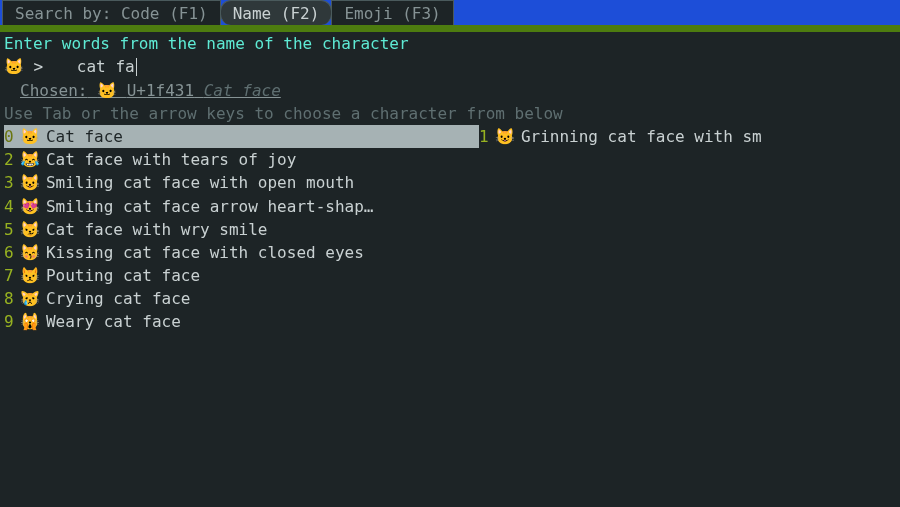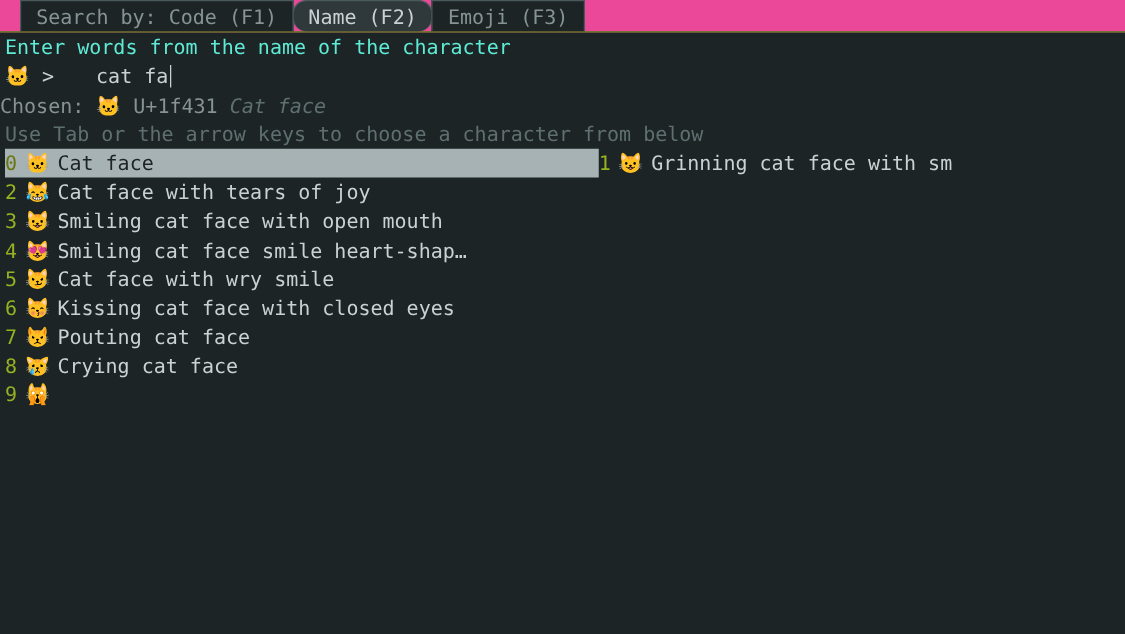--- a/index.html
+++ b/index.html
@@ -8,23 +8,23 @@
       color: #869395;
       font-family: "DejaVu Sans Mono", "Menlo", "Consolas", monospace;
       font-size: 16px;
       width: 900px;
       height: 507px;
       overflow: hidden;
       line-height: 1.45;
     }
     .tabbar {
       display: flex;
-      background: #ec4899;
-      border-bottom: 1px solid #4d7c0f;
-      padding-left: 16px;
+      background: #1d4ed8;
+      border-bottom: 7px solid #4d7c0f;
+      padding-left: 2px;
     }
     .tab {
       padding: 1px 12px 0 12px;
       cursor: pointer;
       border: 1px solid #4a5a5c;
       border-bottom: none;
       margin-right: -1px;
       background: #1d2426;
     }
     .tab.active {
@@ -46,21 +46,22 @@
     .prompt-input { color: #c9d1d2; margin-left: 24px; }
     .cursor {
       display: inline-block;
       width: 1px;
       height: 18px;
       background: #c9d1d2;
       vertical-align: text-bottom;
       margin-left: 1px;
     }
     .chosen-line {
-      padding: 0 0;
+      padding: 0 20px;
+      text-decoration: underline;
     }
     .chosen-label { color: #869395; }
     .chosen-code { color: #869395; }
     .chosen-name { color: #5f6f71; font-style: italic; }
     .hint {
       color: #5f6f71;
       padding: 0 4px;
     }
     .results {
       padding: 0 4px;
@@ -146,21 +147,21 @@
     <div class="result-cell col0">
       <span class="idx">3</span>
       <span class="result-emoji">😺</span>
       <span class="result-name">Smiling cat face with open mouth</span>
     </div>
   </div>
   <div class="result-row-wrap">
     <div class="result-cell col0">
       <span class="idx">4</span>
       <span class="result-emoji">😻</span>
-      <span class="result-name">Smiling cat face smile heart-shap…</span>
+      <span class="result-name">Smiling cat face arrow heart-shap…</span>
     </div>
   </div>
   <div class="result-row-wrap">
     <div class="result-cell col0">
       <span class="idx">5</span>
       <span class="result-emoji">😼</span>
       <span class="result-name">Cat face with wry smile</span>
     </div>
   </div>
   <div class="result-row-wrap">
@@ -181,15 +182,16 @@
     <div class="result-cell col0">
       <span class="idx">8</span>
       <span class="result-emoji">😿</span>
       <span class="result-name">Crying cat face</span>
     </div>
   </div>
   <div class="result-row-wrap">
     <div class="result-cell col0">
       <span class="idx">9</span>
       <span class="result-emoji">🙀</span>
+      <span class="result-name">Weary cat face</span>
     </div>
   </div>
 </div>
 
 </body></html>

